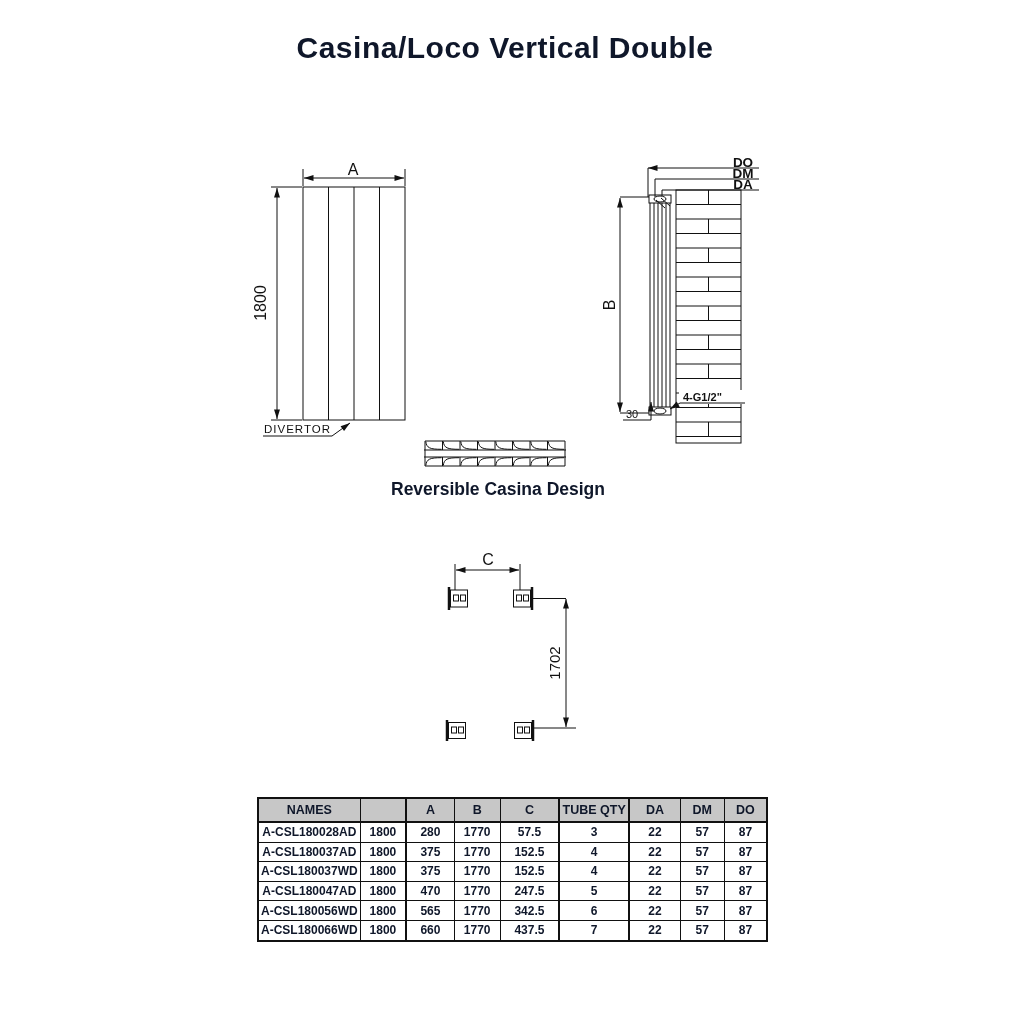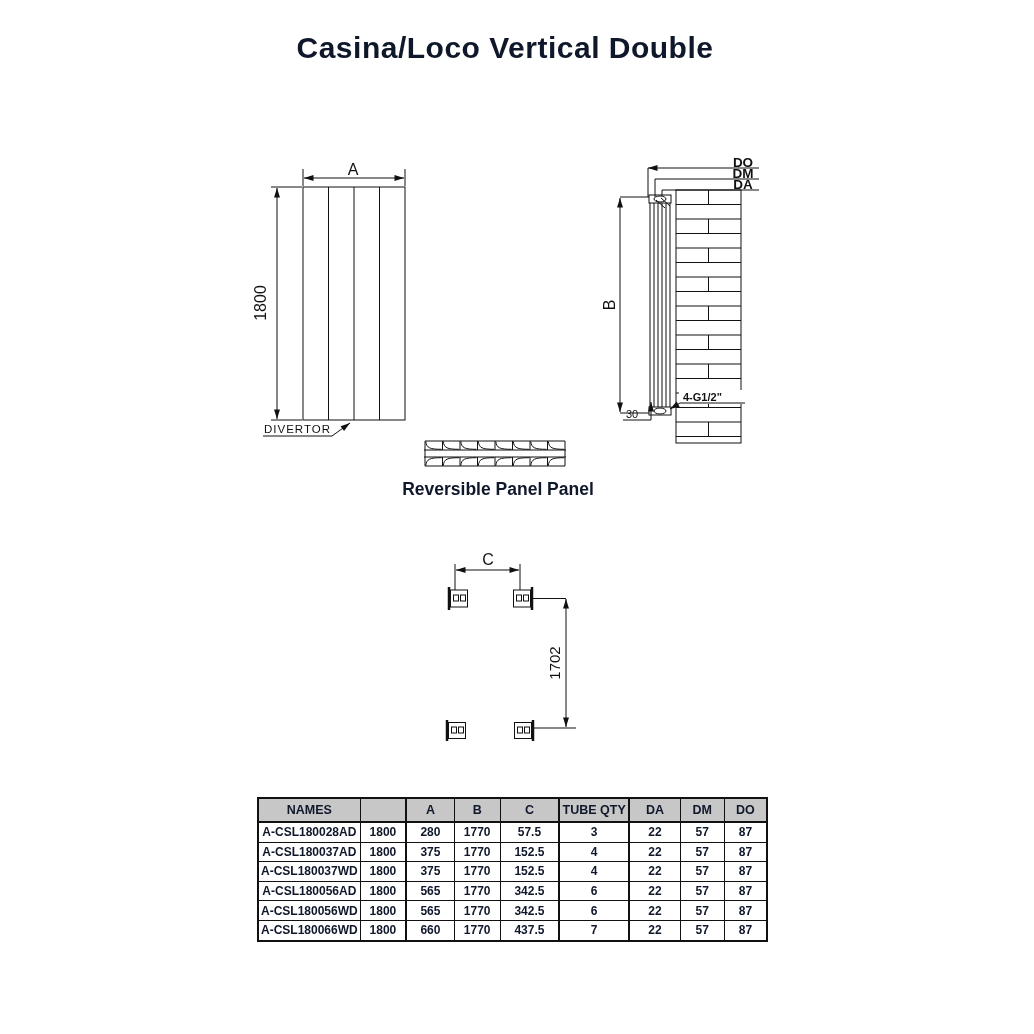--- a/index.html
+++ b/index.html
@@ -148,21 +148,21 @@
       <text x="743" y="188.5" font-size="13.5" font-weight="bold" text-anchor="middle">DA</text>
       <text x="615" y="305" font-size="16" text-anchor="middle" transform="rotate(-90 615 305)">B</text>
       <text x="683" y="401" font-size="11" font-weight="bold">4-G1/2"</text>
       <text x="626" y="418" font-size="11">30</text>
 
       <text x="488" y="565" font-size="16" text-anchor="middle">C</text>
       <text x="560" y="663" font-size="15" text-anchor="middle" transform="rotate(-90 560 663)">1702</text>
     </g>
   </svg>
 
-  <div class="caption">Reversible Panel Panel</div>
+  <div class="caption">Reversible Casina Design</div>
 
   <div class="tablewrap">
     <table class="spec">
       <colgroup>
         <col style="width:96px">
           <col style="width:46px">
           <col style="width:48px">
         <col style="width:46px">
           <col style="width:59px">
           <col style="width:70px">
@@ -211,26 +211,26 @@
             <td>1800</td>
             <td class="tl">375</td>
             <td>1770</td>
             <td>152.5</td>
             <td class="tl">4</td>
             <td class="tl">22</td>
             <td>57</td>
             <td>87</td>
           </tr>
           <tr>
-            <td>A-CSL180056AD</td>
-            <td>1800</td>
-            <td class="tl">565</td>
-            <td>1770</td>
-            <td>342.5</td>
-            <td class="tl">6</td>
+            <td>A-CSL180047AD</td>
+            <td>1800</td>
+            <td class="tl">470</td>
+            <td>1770</td>
+            <td>247.5</td>
+            <td class="tl">5</td>
             <td class="tl">22</td>
             <td>57</td>
             <td>87</td>
           </tr>
           <tr>
             <td>A-CSL180056WD</td>
             <td>1800</td>
             <td class="tl">565</td>
             <td>1770</td>
             <td>342.5</td>

